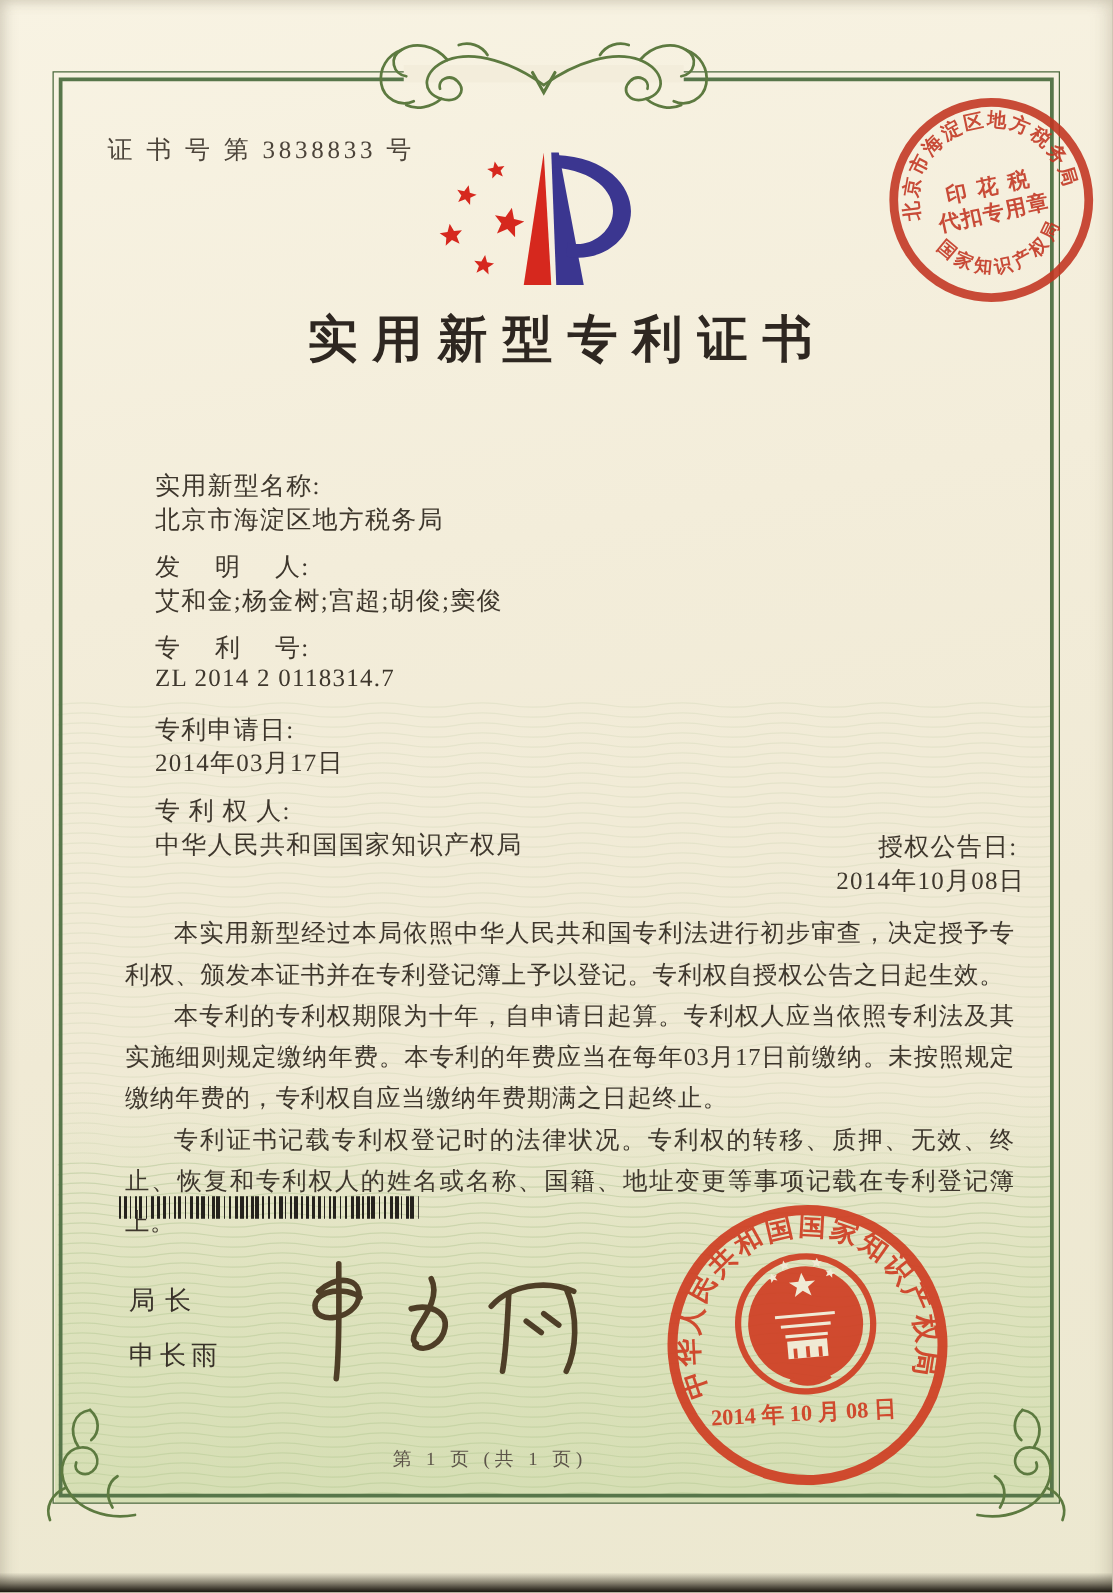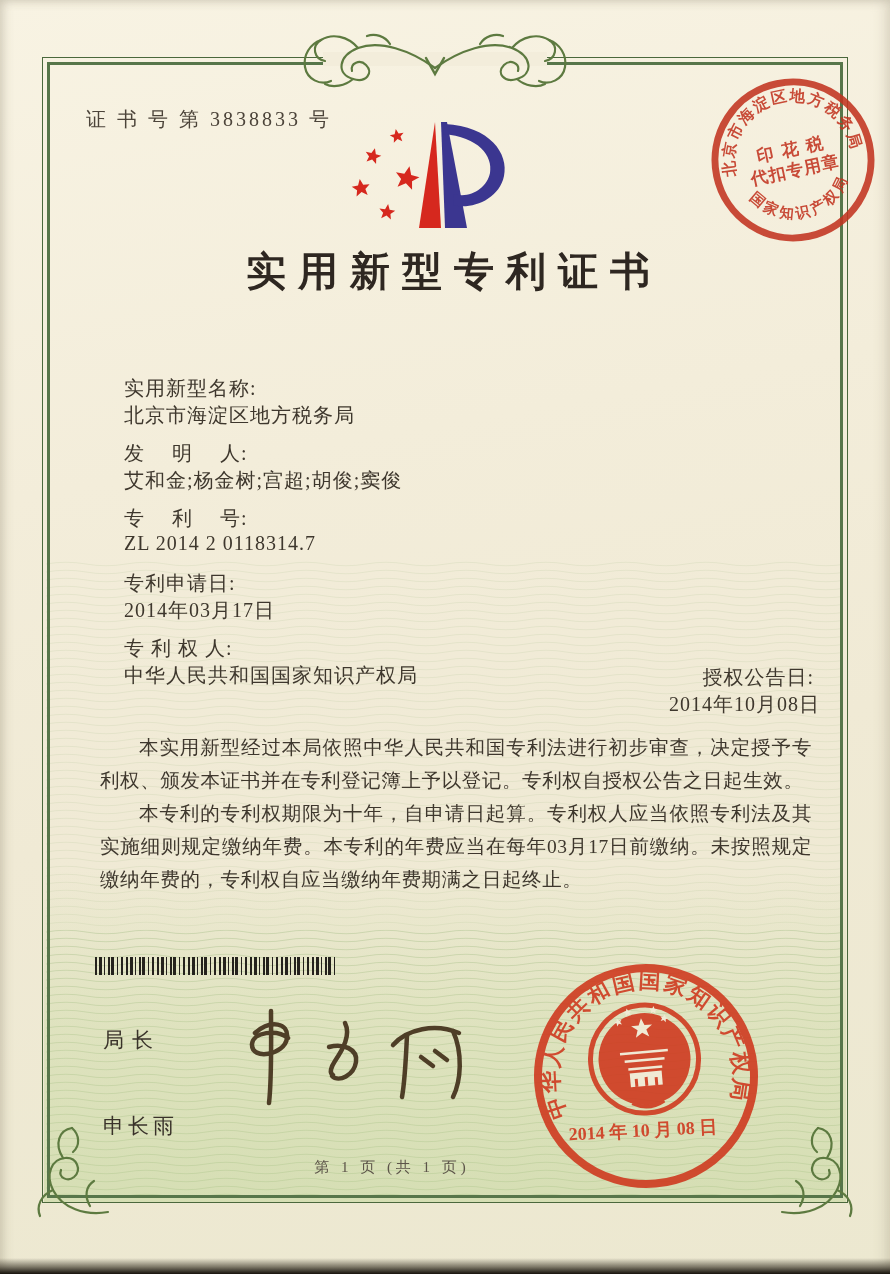--- a/index.html
+++ b/index.html
@@ -31,21 +31,21 @@
   .barcode{left:95px; top:957px; width:240px; height:18px;
     background:repeating-linear-gradient(90deg,
       #25221d 0 2px, transparent 2px 4px,
       #25221d 4px 7px, transparent 7px 9px,
       #25221d 9px 10px, transparent 10px 13px,
       #25221d 13px 15px, transparent 15px 16px,
       #25221d 16px 19px, transparent 19px 22px,
       #25221d 22px 23px, transparent 23px 26px,
       #25221d 26px 28px, transparent 28px 31px);}
   .sig-title{left:103px; top:1026px; font-size:21px; letter-spacing:8px; color:#39322a;}
-  .sig-name{left:103px; top:1112px; font-size:21px; letter-spacing:4px; color:#39322a;}
+  .sig-name{left:103px; top:1070px; font-size:21px; letter-spacing:4px; color:#39322a;}
   .footer{left:0; top:1158px; width:784px; text-align:center; font-size:15px;
     letter-spacing:4px; color:#5c5449; white-space:pre;}
   .seal-tax{left:693px; top:60px; transform:rotate(-12deg);}
   .seal-office{left:526px; top:956px; transform:rotate(-5deg);}
   .corner-br{transform:scaleX(-1);}
 </style>
 </head>
 <body>
 
 <div class="page">
@@ -137,20 +137,21 @@
     <span class="field-value">中华人民共和国国家知识产权局</span>
   </div>
   <div class="abs field-row" style="top:641px;text-align:right;">
     <span class="field-label">授权公告日:</span><span> </span>
     <span class="field-value">2014年10月08日</span>
   </div>
 
   <div class="abs body-text">
     <p>本实用新型经过本局依照中华人民共和国专利法进行初步审查，决定授予专利权、颁发本证书并在专利登记簿上予以登记。专利权自授权公告之日起生效。</p>
     <p>本专利的专利权期限为十年，自申请日起算。专利权人应当依照专利法及其实施细则规定缴纳年费。本专利的年费应当在每年03月17日前缴纳。未按照规定缴纳年费的，专利权自应当缴纳年费期满之日起终止。</p>
+    <p>专利证书记载专利权登记时的法律状况。专利权的转移、质押、无效、终止、恢复和专利权人的姓名或名称、国籍、地址变更等事项记载在专利登记簿上。</p>
   </div>
 
   <div class="abs barcode"></div>
 
   <div class="abs sig-title">局长</div>
   <div class="abs sig-name">申长雨</div>
   <svg class="abs" style="left:225px; top:1005px;" width="250" height="110" viewBox="0 0 250 110">
     <g stroke="#43311b" fill="none" stroke-width="4.5" stroke-linecap="round" stroke-linejoin="round" opacity=".92">
       <path d="M30,28 C46,14 64,18 62,33 C60,50 26,56 27,39 C28,27 52,24 63,33"></path>
       <path d="M46,6 C46,30 47,72 44,98"></path>

